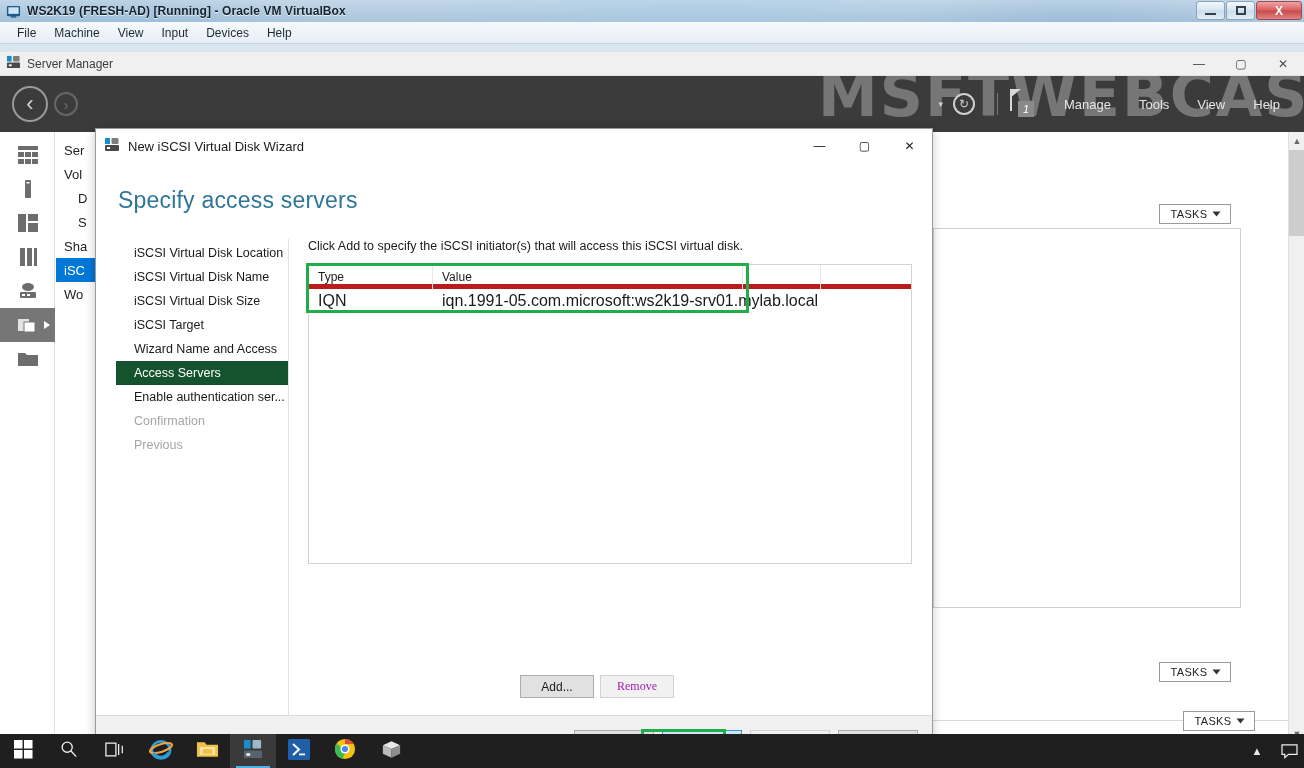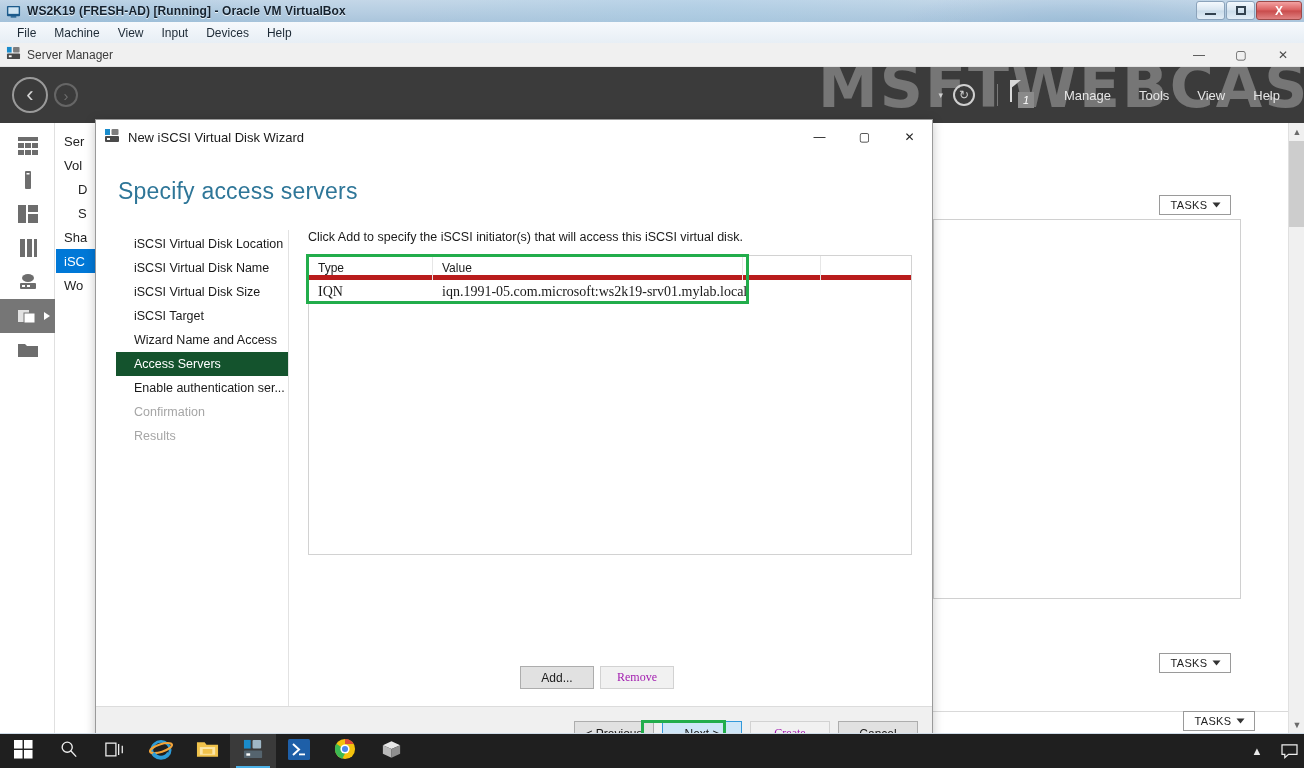--- a/index.html
+++ b/index.html
@@ -65,21 +65,21 @@
     background: linear-gradient(180deg,#f6f9fc,#e7eef5);
     border-bottom:1px solid #c3d2df;
     display:flex; align-items:center; padding-left:8px; gap:0;
   }
   .vbox-menu-item {
     font-size:12px; color:#1d2a36; padding:2px 9px; cursor:default; white-space:nowrap;
   }
 
   
   .guest {
-    position:absolute; left:0; top:43px; width:1304px; height:690px;
+    position:absolute; left:0; top:52px; width:1304px; height:690px;
     background:#ffffff; overflow:hidden;
   }
   .sm-titlebar {
     position:absolute; left:0; top:0; width:1304px; height:24px;
     background:#f0f0f0; border-bottom:1px solid #e3e3e3;
     display:flex; align-items:center; padding-left:6px;
   }
   .sm-title-text { font-size:12px; color:#3c3c3c; margin-left:6px; }
   .sm-win-ctrls { position:absolute; right:0; top:0; display:flex; height:24px; }
   .sm-win-btn {
@@ -227,21 +227,21 @@
   .wz-thead { display:flex; height:24px; border-bottom:5px solid #b91c1c; background:#fff; }
   .wz-th {
     font-size:12px; color:#1a1a1a; display:flex; align-items:center; padding-left:9px;
     border-right:1px solid #e6e6e6; height:24px;
   }
   .wz-th.c1 { width:124px; }
   .wz-th.c2 { width:310px; }
   .wz-th.c3 { width:78px; }
   .wz-th.c4 { width:90px; border-right:none; }
   .wz-row { display:flex; height:23px; }
-  .wz-td { font-size:14px; color:#1a1a1a; display:flex; align-items:center; padding-left:9px; height:23px;font-family:Liberation Serif, serif; }
+  .wz-td { font-size:16px; color:#1a1a1a; display:flex; align-items:center; padding-left:9px; height:23px; }
   .wz-td.c1 { width:124px; }
   .wz-td.c2 { width:400px; }
 
   .hl-green { position:absolute; border:3px solid #22ad4b; pointer-events:none; }
 
   .wz-btnrow { position:absolute; left:212px; top:436px; display:flex; gap:6px; }
   .btn {
     height:23px; min-width:74px; padding:0 10px;
     border:1px solid #adadad; background:#e1e1e1; color:#1a1a1a;
     font-size:12px; font-family:"Liberation Sans", sans-serif;
@@ -478,21 +478,21 @@
 
       <div class="wz-steps">
         <div class="wz-step">iSCSI Virtual Disk Location</div>
         <div class="wz-step">iSCSI Virtual Disk Name</div>
         <div class="wz-step">iSCSI Virtual Disk Size</div>
         <div class="wz-step">iSCSI Target</div>
         <div class="wz-step">Wizard Name and Access</div>
         <div class="wz-step active">Access Servers</div>
         <div class="wz-step">Enable authentication ser...</div>
         <div class="wz-step disabled">Confirmation</div>
-        <div class="wz-step disabled">Results</div>
+        <div class="wz-step disabled">Previous</div>
       </div>
       <div class="wz-divider"></div>
 
       <div class="wz-main">
         <div class="wz-instruction">Click Add to specify the iSCSI initiator(s) that will access this iSCSI virtual disk.</div>
 
         <div class="wz-table">
           <div class="wz-thead">
             <div class="wz-th c1">Type</div>
             <div class="wz-th c2">Value</div>

